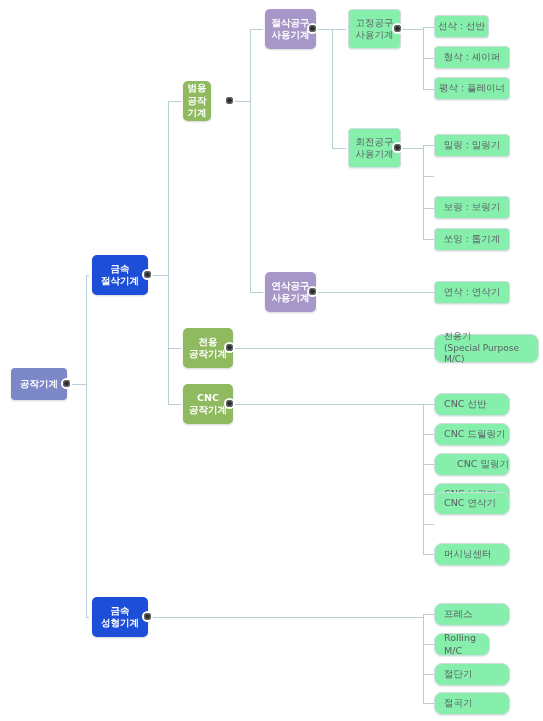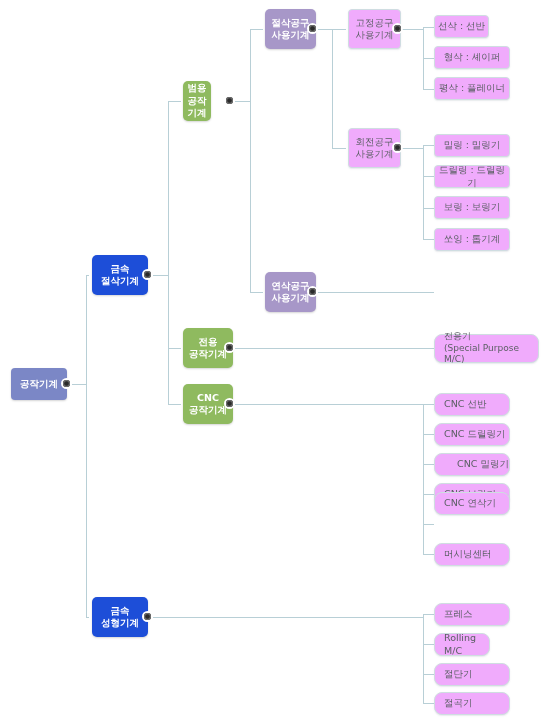--- a/index.html
+++ b/index.html
@@ -39,21 +39,21 @@
   .n-green{
     background:#8fba5f;color:#ffffff;font-size:9.5px;font-weight:bold;
     box-shadow:0 1px 2px rgba(0,0,0,0.17);
   }
   .n-purple{
     background:#a797c8;color:#ffffff;font-size:9.5px;font-weight:bold;
     box-shadow:0 1px 2px rgba(0,0,0,0.17);
   }
   
   .n-white{
-    background:#f0abfc;color:#5a5f63;font-size:9.5px;font-weight:normal;
+    background:#86efac;color:#5a5f63;font-size:9.5px;font-weight:normal;
     border:1px solid #cfdde1;
     border-radius:4px;
     box-shadow:0 1px 1.5px rgba(120,140,150,0.18);
   }
   .n-white.left{justify-content:flex-start;text-align:left;padding-left:9px;border-radius:8px;}
 
   
   .dot{
     position:absolute;
     width:11px;height:11px;
@@ -205,30 +205,30 @@
   <div class="node n-white" style="left:434px;top:46px;width:76px;height:23px;">
     <span class="lbl">형삭 : 셰이퍼</span>
   </div>
   <div class="node n-white" style="left:434px;top:77px;width:76px;height:23px;">
     <span class="lbl">평삭 : 플레이너</span>
   </div>
 
   <div class="node n-white" style="left:434px;top:134px;width:76px;height:23px;">
     <span class="lbl">밀링 : 밀링기</span>
   </div>
-  <div class="node n-white" style="left:434px;top:165px;width:76px;height:23px;">
-    <span class="lbl">드릴링 : 드릴링기</span>
-  </div>
   <div class="node n-white" style="left:434px;top:196px;width:76px;height:23px;">
     <span class="lbl">보링 : 보링기</span>
   </div>
   <div class="node n-white" style="left:434px;top:228px;width:76px;height:23px;">
     <span class="lbl">쏘잉 : 톱기계</span>
   </div>
 
+  <div class="node n-white" style="left:434px;top:281px;width:76px;height:23px;">
+    <span class="lbl">연삭 : 연삭기</span>
+  </div>
 
   <div class="node n-white left" style="left:434px;top:334px;width:105px;height:29px;font-size:9px;">
     <span class="lbl">전용기
 (Special Purpose M/C)</span>
   </div>
 
   <div class="node n-white left" style="left:434px;top:393px;width:76px;height:23px;">
     <span class="lbl">CNC 선반</span>
   </div>
   <div class="node n-white left" style="left:434px;top:423px;width:76px;height:23px;">

